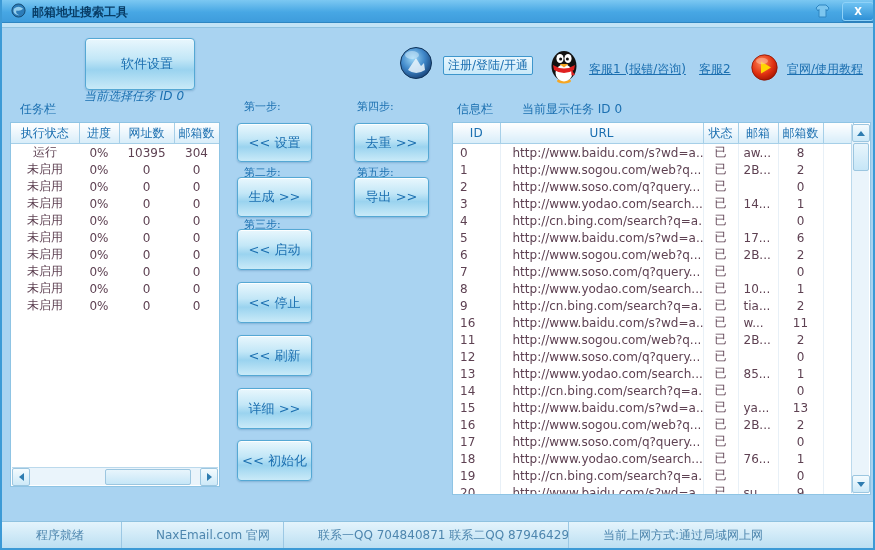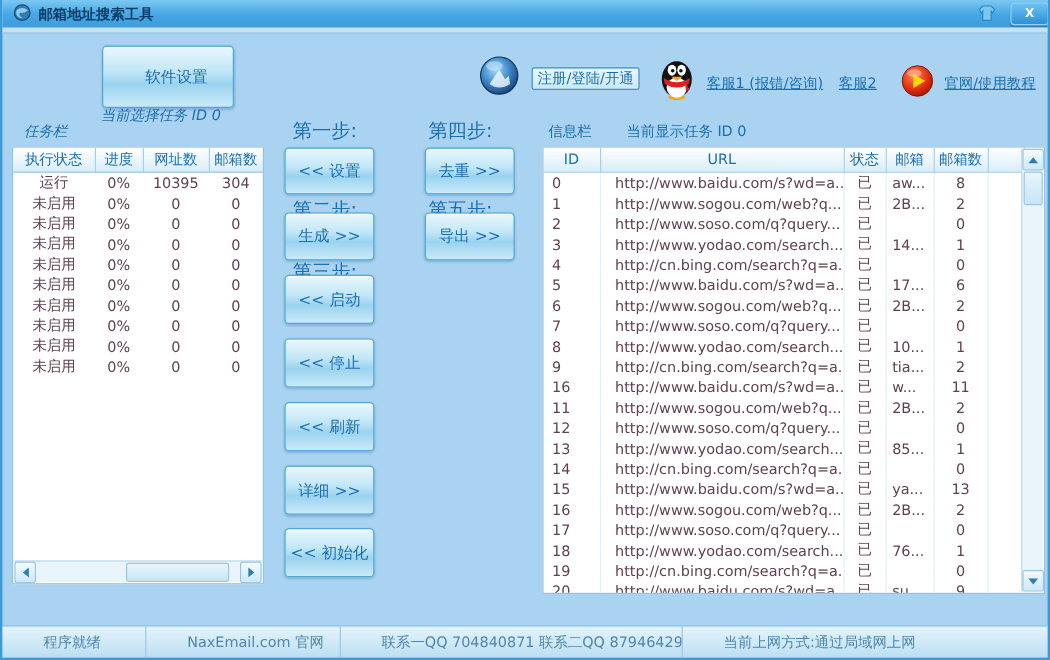--- a/index.html
+++ b/index.html
@@ -14,21 +14,21 @@
   .tb-globe{position:absolute;left:9px;top:3px;width:15px;height:15px;}
   .skin-btn{position:absolute;left:812px;top:3px;width:17px;height:16px;cursor:pointer;}
   .close-btn{position:absolute;left:840px;top:2px;width:30px;height:17px;border:1px solid #8FD2F8;border-radius:3px;
              background:linear-gradient(180deg,#6EC2F2 0%,#2E90D6 100%);color:#fff;font-size:10px;font-weight:bold;
              display:flex;align-items:center;justify-content:center;cursor:pointer;box-shadow:0 1px 1px rgba(20,80,130,.4);}
   
   .btn{position:absolute;border:1px solid #55A8D4;border-radius:4px;color:#1B6FB0;font-size:13px;
        background:linear-gradient(180deg,#E9F7FD 0%,#C3E7F7 40%,#9AD3EF 62%,#C9EAF8 100%);
        display:flex;align-items:center;justify-content:center;cursor:pointer;
        box-shadow:inset 0 1px 0 rgba(255,255,255,.85),0 1px 2px rgba(40,100,150,.3);}
-  .step-label{position:absolute;font-size:16px;color:#1B6FB0;}
+  .step-label{position:absolute;font-size:11px;color:#1B6FB0;}
   .panel-label{position:absolute;font-size:12px;color:#1B6FB0;}
   .link{position:absolute;font-size:12px;color:#1B6FB0;text-decoration:underline;cursor:pointer;white-space:nowrap;}
   .register-box{position:absolute;left:441px;top:56px;height:17px;padding:0 4px;border:1px solid #3E96CC;border-radius:2px;
                 background:linear-gradient(180deg,#EAF7FE,#C9E9F9);color:#1B6FB0;font-size:12px;
                 display:flex;align-items:center;cursor:pointer;}
   
   .gridbox{position:absolute;background:#fff;border:1px solid #8FC4E4;box-sizing:border-box;overflow:hidden;}
   table{border-collapse:collapse;table-layout:fixed;width:100%;}
   th{height:20px;font-size:12px;font-weight:normal;color:#1B6FB0;
      background:linear-gradient(180deg,#FFFFFF 0%,#EAF5FC 55%,#D8EDF9 100%);
@@ -123,21 +123,21 @@
           <stop offset="100%" stop-color="#9C1200"></stop>
       </radialGradient>
     </defs>
     <circle cx="13.5" cy="13.5" r="12.7" fill="url(#rg)" stroke="#8C1200" stroke-width="0.8"></circle>
     <path d="M10 7.5 L20 13.5 L10 19.5 Z" fill="#FFD500"></path>
     <ellipse cx="11" cy="7" rx="6" ry="3.2" fill="#FFC9AE" opacity="0.5"></ellipse>
   </svg>
 
   <span class="link" style="left:785px;top:61px;">官网/使用教程</span>
 
-  <span class="panel-label" style="left:18px;top:101px;font-style:italic;">任务栏</span>
+  <span class="panel-label" style="left:18px;top:101px;">任务栏</span>
   <span class="panel-label" style="left:82px;top:88px;font-style:italic;">当前选择任务 ID 0</span>
 
   <div class="gridbox" style="left:8px;top:122px;width:210px;height:365px;">
     <table id="task-table">
       <colgroup>
           <col style="width:68px">
           <col style="width:40px">
           <col style="width:55px">
           <col style="width:45px">
         </colgroup>

